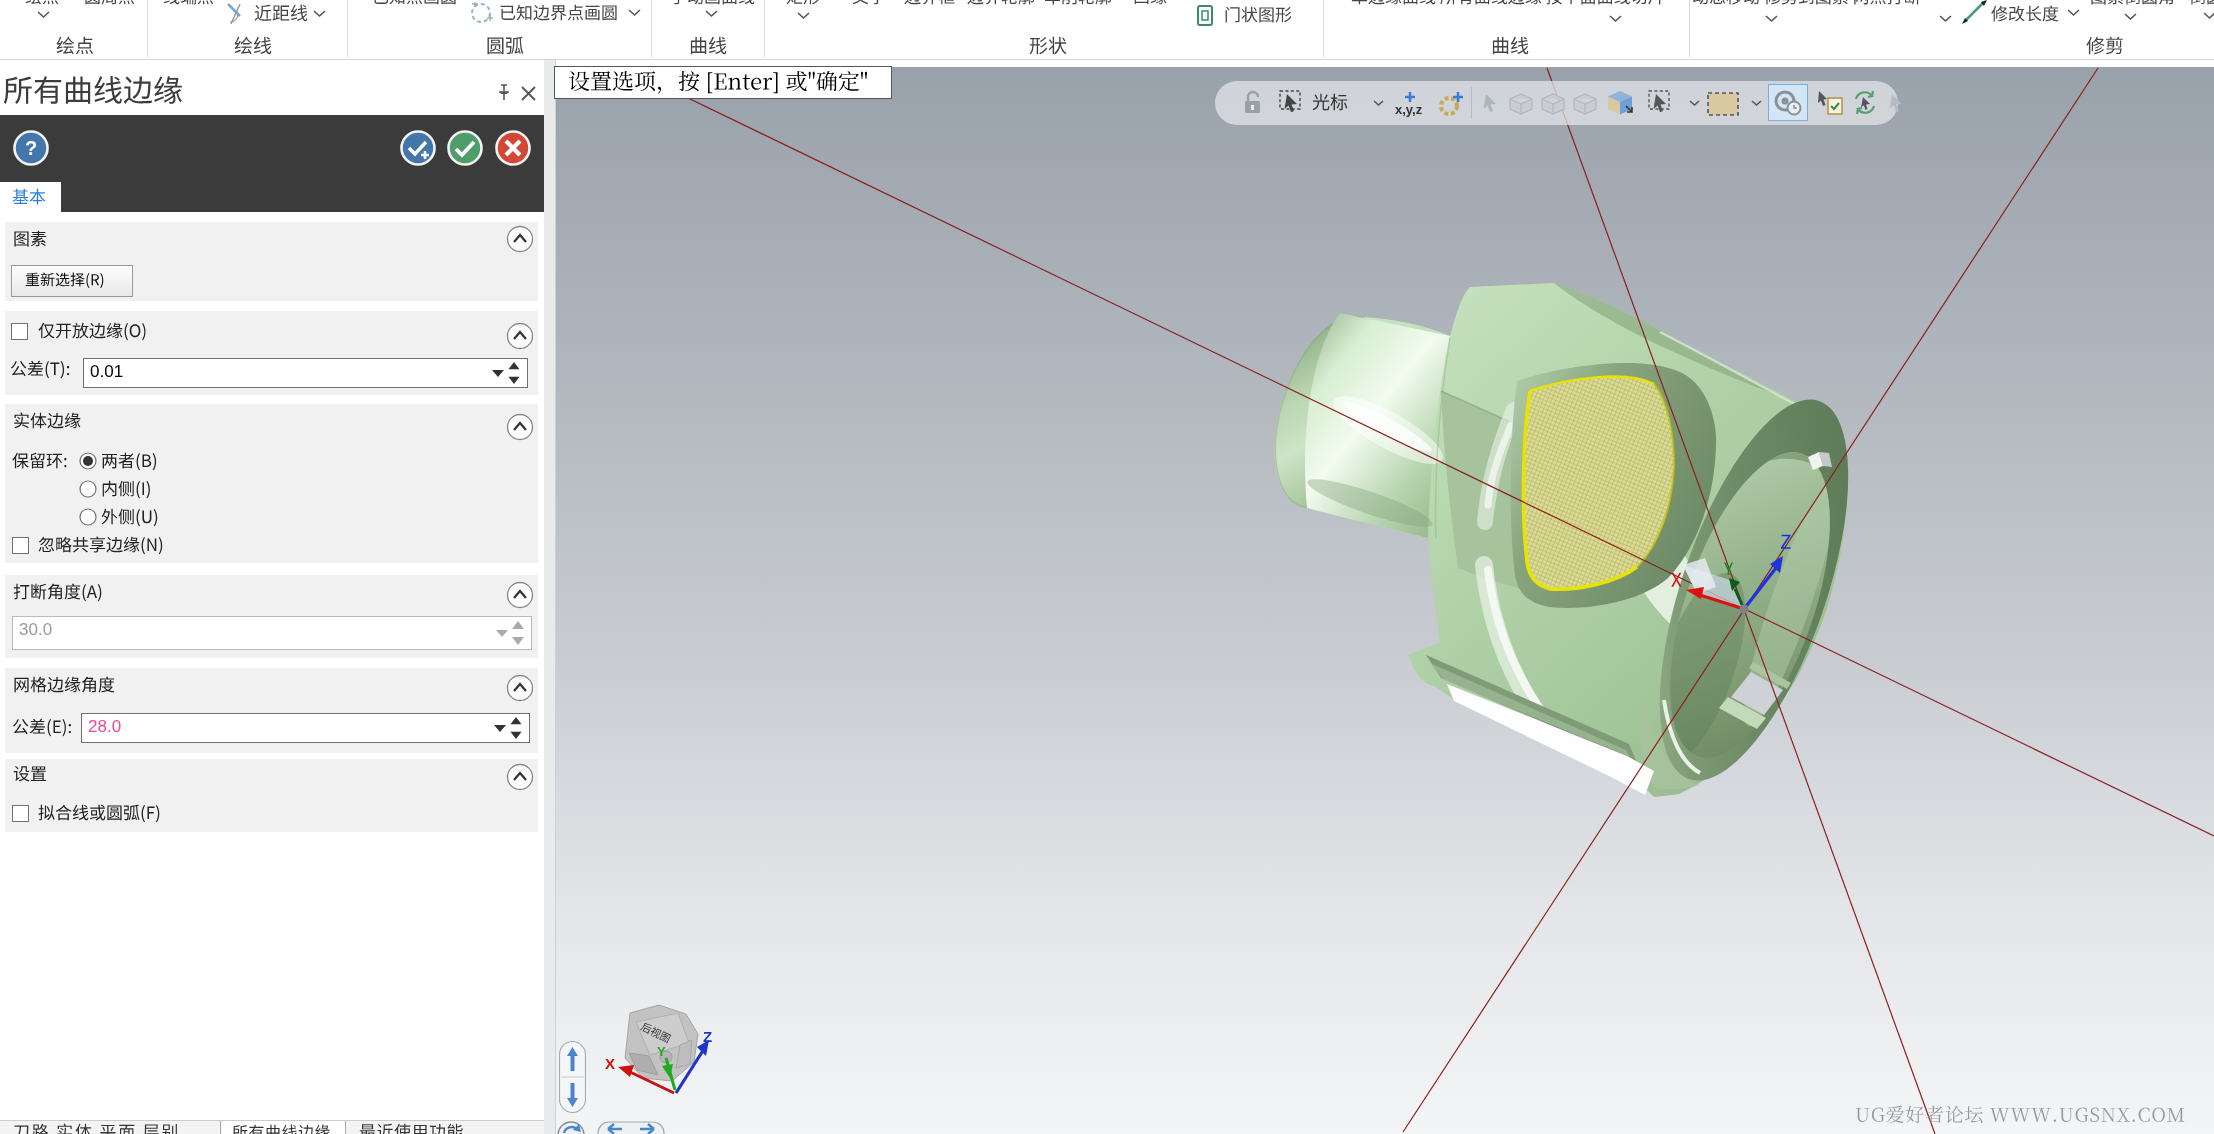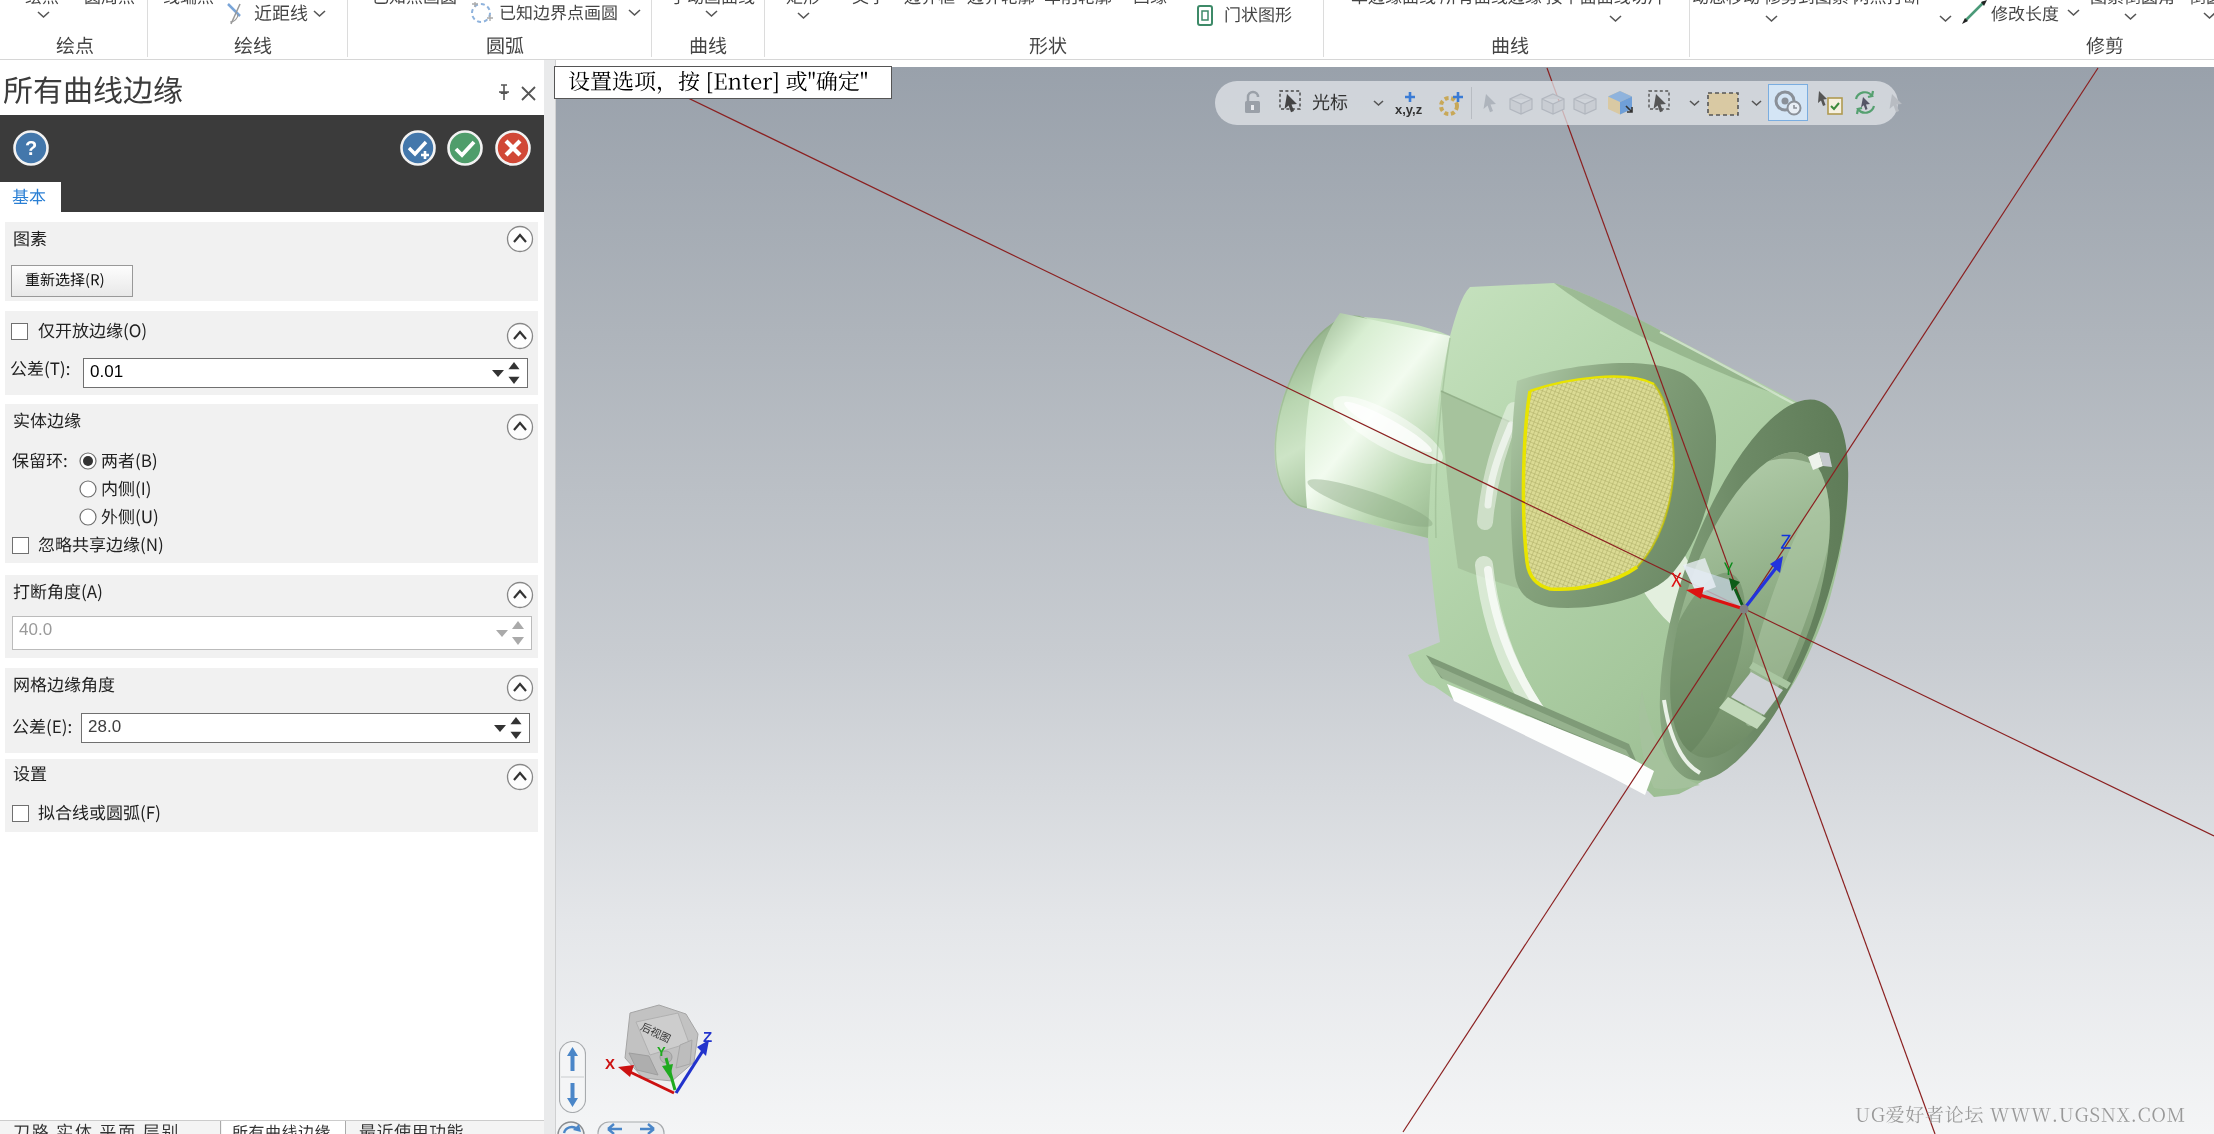--- a/index.html
+++ b/index.html
@@ -383,41 +383,41 @@
       </svg>
 <div class="abs" style="left:5px;top:515px;width:533px;height:83px;background:#f1f1f1"></div>
 <svg style="position:absolute;left:13.0px;top:523.0px;overflow:visible" width="90" height="20">
         <path transform="translate(0,15.0)" d="M3.4 -14.3V-10.8H0.8V-9.6H3.4V-6.0C2.4 -5.7 1.4 -5.5 0.7 -5.3L1.1 -4.0L3.4 -4.7V-0.3C3.4 -0.1 3.3 -0.0 3.0 -0.0C2.8 0.0 2.1 0.0 1.3 -0.0C1.4 0.3 1.6 0.9 1.7 1.2C2.9 1.2 3.6 1.2 4.0 1.0C4.5 0.7 4.6 0.4 4.6 -0.3V-5.1L7.2 -5.8L7.0 -7.0L4.6 -6.4V-9.6H7.0V-10.8H4.6V-14.3ZM7.1 -12.9V-11.6H12.0V-0.5C12.0 -0.2 11.8 -0.1 11.5 -0.1C11.1 -0.1 9.9 -0.1 8.6 -0.1C8.8 0.3 9.1 0.9 9.2 1.3C10.8 1.3 11.8 1.2 12.5 1.0C13.1 0.8 13.3 0.4 13.3 -0.5V-11.6H16.3V-12.9Z M24.9 -13.1C24.7 -12.3 24.2 -10.9 23.9 -10.1L24.6 -9.8C25.0 -10.6 25.5 -11.8 25.9 -12.8ZM20.2 -12.8C20.6 -11.9 20.9 -10.7 21.0 -9.9L21.9 -10.2C21.8 -11.0 21.5 -12.2 21.1 -13.1ZM22.4 -14.2V-9.2H20.0V-8.1H22.3C21.7 -6.5 20.7 -4.9 19.7 -4.0C19.9 -3.8 20.1 -3.3 20.3 -3.0C21.0 -3.7 21.8 -5.0 22.4 -6.3V-2.0H23.5V-6.6C24.1 -5.8 24.9 -4.8 25.2 -4.2L25.9 -5.1C25.6 -5.6 24.0 -7.4 23.5 -7.9V-8.1H26.0V-9.2H23.5V-14.2ZM18.4 -13.7V-0.4H25.6V-1.5H19.6V-13.7ZM26.7 -12.6V-7.2C26.7 -4.5 26.5 -1.8 25.3 0.7C25.7 0.9 26.1 1.2 26.3 1.4C27.7 -1.2 27.9 -4.1 27.9 -7.2V-7.4H30.3V1.4H31.6V-7.4H33.3V-8.6H27.9V-11.7C29.8 -12.1 31.8 -12.7 33.3 -13.4L32.2 -14.3C30.9 -13.7 28.6 -13.0 26.7 -12.6Z M38.5 -9.2H42.3V-7.0H38.5ZM38.5 -10.3H38.5C39.0 -10.9 39.5 -11.5 39.9 -12.1H44.7C44.3 -11.5 43.8 -10.8 43.3 -10.3ZM47.6 -9.2V-7.0H43.6V-9.2ZM39.7 -14.3C38.9 -12.6 37.2 -10.5 35.0 -9.0C35.3 -8.8 35.7 -8.4 35.9 -8.1C36.4 -8.4 36.8 -8.8 37.2 -9.1V-6.1C37.2 -4.0 37.0 -1.3 35.1 0.6C35.4 0.7 35.9 1.2 36.1 1.5C37.2 0.4 37.9 -1.1 38.2 -2.6H42.3V1.0H43.6V-2.6H47.6V-0.3C47.6 -0.0 47.5 0.1 47.2 0.1C46.9 0.1 45.9 0.1 44.8 0.0C45.0 0.4 45.2 1.0 45.3 1.3C46.7 1.3 47.6 1.3 48.2 1.1C48.7 0.9 48.9 0.5 48.9 -0.3V-10.3H44.8C45.4 -11.1 46.1 -11.9 46.5 -12.6L45.6 -13.2L45.4 -13.2H40.6L41.1 -14.1ZM38.5 -5.9H42.3V-3.7H38.4C38.5 -4.5 38.5 -5.2 38.5 -5.9ZM47.6 -5.9V-3.7H43.6V-5.9Z M57.6 -10.9V-9.5H54.8V-8.4H57.6V-5.6H64.2V-8.4H66.9V-9.5H64.2V-10.9H62.9V-9.5H58.8V-10.9ZM62.9 -8.4V-6.6H58.8V-8.4ZM63.9 -3.5C63.1 -2.6 62.1 -1.9 60.8 -1.3C59.6 -1.9 58.6 -2.6 57.9 -3.5ZM55.1 -4.5V-3.5H57.3L56.7 -3.2C57.4 -2.3 58.3 -1.5 59.4 -0.8C57.9 -0.3 56.1 0.0 54.3 0.2C54.5 0.5 54.7 1.0 54.8 1.3C56.9 1.0 59.0 0.6 60.8 -0.1C62.5 0.6 64.5 1.1 66.6 1.4C66.8 1.0 67.1 0.5 67.4 0.3C65.5 0.1 63.7 -0.3 62.2 -0.8C63.7 -1.6 65.0 -2.7 65.7 -4.1L64.9 -4.6L64.7 -4.5ZM59.0 -14.1C59.3 -13.6 59.5 -13.1 59.7 -12.6H53.1V-8.0C53.1 -5.4 53.0 -1.8 51.6 0.8C52.0 0.9 52.5 1.2 52.8 1.4C54.2 -1.3 54.4 -5.3 54.4 -8.0V-11.4H67.1V-12.6H61.2C61.0 -13.1 60.6 -13.8 60.3 -14.4Z M72.1 3.3 73.0 2.9C71.6 0.5 70.9 -2.4 70.9 -5.3C70.9 -8.2 71.6 -11.0 73.0 -13.5L72.1 -13.9C70.5 -11.4 69.6 -8.6 69.6 -5.3C69.6 -1.9 70.5 0.8 72.1 3.3Z M73.8 0.0H75.4L76.6 -3.8H81.2L82.3 0.0H84.0L79.8 -12.5H78.0ZM77.0 -5.0 77.6 -7.0C78.0 -8.4 78.5 -9.7 78.8 -11.2H78.9C79.3 -9.7 79.7 -8.4 80.2 -7.0L80.8 -5.0Z M85.8 3.3C87.3 0.8 88.3 -1.9 88.3 -5.3C88.3 -8.6 87.3 -11.4 85.8 -13.9L84.8 -13.5C86.3 -11.0 87.0 -8.2 87.0 -5.3C87.0 -2.4 86.3 0.5 84.8 2.9Z" fill="#222"></path>
       </svg>
 <svg class="abs" style="left:506px;top:521px" width="28" height="28" viewBox="0 0 28 28">
 <circle cx="14" cy="14" r="12.5" fill="#fdfdfd" stroke="#888" stroke-width="1.3"></circle>
 <polyline points="8,17 14,10 20,17" fill="none" stroke="#333" stroke-width="2.2"></polyline>
       </svg>
 <div class="abs" style="left:12px;top:556px;width:520px;height:34px;background:#fff;border:1px solid #bbbbbb"></div>
-<div class="abs" style="left:19px;top:560px;font-size:17px;color:#9a9a9a;font-family:'Liberation Sans'">40.0</div>
+<div class="abs" style="left:19px;top:560px;font-size:17px;color:#9a9a9a;font-family:'Liberation Sans'">30.0</div>
 <svg class="abs" style="left:496px;top:570.0px" width="12" height="7">
         <polygon points="0,0 12,0 6,7" fill="#aaaaaa"></polygon>
       </svg>
 <svg class="abs" style="left:511px;top:559px" width="14" height="28" viewBox="0 0 14 26">
         <polygon points="7,1 13,9 1,9" fill="#aaaaaa"></polygon>
         <polygon points="7,25 13,17 1,17" fill="#aaaaaa"></polygon>
       </svg>
 <div class="abs" style="left:5px;top:608px;width:533px;height:85px;background:#f1f1f1"></div>
 <svg style="position:absolute;left:13.0px;top:616.0px;overflow:visible" width="102" height="20">
         <path transform="translate(0,15.0)" d="M3.3 -9.1C4.1 -8.2 4.9 -7.1 5.7 -6.0C5.0 -4.2 4.1 -2.6 2.9 -1.5C3.2 -1.3 3.7 -1.0 3.9 -0.8C4.9 -1.9 5.8 -3.2 6.4 -4.8C7.0 -4.0 7.4 -3.3 7.8 -2.7L8.6 -3.5C8.2 -4.2 7.6 -5.2 6.9 -6.1C7.4 -7.5 7.8 -9.1 8.0 -10.7L6.9 -10.9C6.7 -9.6 6.4 -8.4 6.1 -7.3C5.4 -8.2 4.7 -9.0 4.1 -9.8ZM8.2 -9.1C9.0 -8.2 9.8 -7.1 10.5 -6.0C9.9 -4.1 8.9 -2.5 7.7 -1.4C8.0 -1.2 8.5 -0.8 8.7 -0.6C9.8 -1.8 10.6 -3.1 11.3 -4.8C11.9 -3.8 12.4 -2.9 12.7 -2.2L13.6 -2.9C13.2 -3.8 12.5 -4.9 11.8 -6.1C12.2 -7.5 12.6 -9.0 12.8 -10.7L11.7 -10.8C11.5 -9.6 11.3 -8.4 10.9 -7.3C10.3 -8.1 9.7 -9.0 9.0 -9.8ZM1.5 -13.3V1.3H2.8V-12.0H14.3V-0.3C14.3 -0.0 14.2 0.1 13.8 0.1C13.5 0.1 12.4 0.1 11.3 0.1C11.5 0.4 11.7 1.0 11.8 1.3C13.3 1.3 14.2 1.3 14.8 1.1C15.3 0.9 15.6 0.5 15.6 -0.3V-13.3Z M26.8 -11.3H30.5C30.0 -10.3 29.3 -9.3 28.5 -8.4C27.7 -9.3 27.0 -10.1 26.6 -11.0ZM20.4 -14.3V-10.6H17.9V-9.4H20.3C19.8 -7.1 18.6 -4.4 17.5 -3.0C17.7 -2.7 18.0 -2.2 18.1 -1.9C19.0 -3.0 19.8 -4.8 20.4 -6.7V1.3H21.6V-7.2C22.2 -6.5 22.8 -5.6 23.0 -5.1L23.8 -6.1C23.5 -6.5 22.1 -8.2 21.6 -8.7V-9.4H23.6L23.2 -9.1C23.5 -8.9 24.0 -8.4 24.2 -8.2C24.8 -8.7 25.3 -9.4 25.9 -10.0C26.3 -9.2 26.9 -8.4 27.6 -7.7C26.2 -6.4 24.5 -5.5 22.8 -4.9C23.1 -4.7 23.4 -4.2 23.5 -3.9C24.0 -4.1 24.4 -4.2 24.9 -4.5V1.4H26.0V0.6H30.8V1.3H32.0V-4.6L32.8 -4.3C33.0 -4.6 33.4 -5.1 33.6 -5.4C31.9 -5.9 30.5 -6.7 29.3 -7.6C30.5 -8.9 31.5 -10.4 32.1 -12.1L31.3 -12.5L31.1 -12.4H27.4C27.7 -12.9 27.9 -13.4 28.1 -14.0L26.9 -14.3C26.2 -12.6 25.1 -10.9 23.9 -9.7V-10.6H21.6V-14.3ZM26.0 -0.5V-3.8H30.8V-0.5ZM25.7 -4.9C26.7 -5.4 27.6 -6.1 28.5 -6.8C29.3 -6.1 30.3 -5.4 31.4 -4.9Z M35.4 -13.3C36.3 -12.4 37.5 -11.2 38.0 -10.4L39.0 -11.2C38.5 -12.0 37.3 -13.2 36.4 -14.0ZM43.4 -14.0C43.4 -13.1 43.4 -12.1 43.3 -11.2H39.8V-10.0H43.2C42.9 -6.7 42.1 -4.0 39.3 -2.4C39.7 -2.2 40.1 -1.8 40.2 -1.4C43.2 -3.3 44.2 -6.4 44.6 -10.0H48.3C48.1 -5.2 47.9 -3.4 47.4 -2.9C47.3 -2.7 47.1 -2.7 46.8 -2.7C46.4 -2.7 45.4 -2.7 44.4 -2.8C44.7 -2.4 44.8 -1.9 44.9 -1.5C45.8 -1.4 46.8 -1.4 47.3 -1.5C47.9 -1.5 48.2 -1.6 48.6 -2.1C49.2 -2.8 49.4 -4.8 49.6 -10.6C49.7 -10.8 49.7 -11.2 49.7 -11.2H44.6C44.7 -12.1 44.7 -13.1 44.7 -14.0ZM38.2 -8.5H34.7V-7.3H36.9V-2.0C36.2 -1.7 35.3 -0.9 34.4 0.2L35.4 1.4C36.2 0.2 37.0 -0.9 37.5 -0.9C37.9 -0.9 38.5 -0.3 39.2 0.2C40.4 1.0 41.9 1.2 44.1 1.2C45.8 1.2 48.9 1.1 50.2 1.0C50.2 0.6 50.4 -0.1 50.6 -0.4C48.8 -0.3 46.2 -0.1 44.1 -0.1C42.1 -0.1 40.6 -0.2 39.5 -1.0C38.9 -1.3 38.5 -1.7 38.2 -1.9Z M51.8 -0.9 52.1 0.3C53.5 -0.3 55.5 -1.1 57.3 -1.9L57.0 -2.9C55.1 -2.1 53.1 -1.4 51.8 -0.9ZM59.5 -14.3C59.2 -12.9 58.8 -11.1 58.4 -10.0H63.7L63.5 -8.9H57.2V-7.8H61.1C60.0 -7.0 58.4 -6.4 57.0 -5.9C57.3 -5.7 57.6 -5.2 57.7 -5.0C58.6 -5.4 59.6 -5.8 60.5 -6.4C60.9 -6.1 61.1 -5.7 61.4 -5.4C60.4 -4.6 58.7 -3.8 57.4 -3.4C57.6 -3.2 57.9 -2.8 58.1 -2.5C59.3 -3.0 60.8 -3.8 61.9 -4.6C62.0 -4.3 62.2 -3.9 62.3 -3.6C61.1 -2.3 58.9 -0.9 57.1 -0.4C57.3 -0.1 57.6 0.3 57.8 0.5C59.4 -0.1 61.3 -1.2 62.5 -2.4C62.7 -1.3 62.5 -0.4 62.1 -0.0C61.8 0.3 61.6 0.3 61.2 0.3C60.9 0.3 60.5 0.3 60.0 0.2C60.2 0.6 60.3 1.0 60.3 1.3C60.7 1.3 61.1 1.3 61.4 1.3C62.0 1.3 62.5 1.2 62.9 0.8C63.8 0.1 64.1 -2.1 63.2 -4.2L64.3 -4.7C64.6 -2.5 65.4 -0.6 66.6 0.5C66.8 0.2 67.1 -0.2 67.4 -0.4C66.2 -1.3 65.5 -3.2 65.1 -5.2C65.8 -5.5 66.4 -5.9 66.9 -6.2L66.1 -7.0C65.3 -6.4 63.9 -5.6 62.8 -5.1C62.5 -5.7 62.0 -6.3 61.4 -6.9C61.8 -7.2 62.3 -7.5 62.7 -7.8H67.3V-8.9H64.6C64.9 -10.3 65.2 -11.8 65.4 -13.1L64.6 -13.3L64.4 -13.2H60.4L60.6 -14.2ZM64.1 -12.3 63.9 -10.9H59.8L60.2 -12.3ZM52.1 -7.2C52.3 -7.3 52.7 -7.4 54.7 -7.7C54.0 -6.5 53.4 -5.6 53.1 -5.3C52.6 -4.7 52.2 -4.2 51.9 -4.2C52.0 -3.9 52.2 -3.3 52.2 -3.1C52.5 -3.3 53.1 -3.5 56.9 -4.6C56.9 -4.8 56.8 -5.3 56.8 -5.6L54.0 -4.9C55.2 -6.4 56.4 -8.2 57.3 -10.0L56.4 -10.6C56.1 -10.0 55.8 -9.4 55.4 -8.8L53.4 -8.6C54.4 -10.0 55.4 -11.9 56.2 -13.7L55.1 -14.1C54.4 -12.1 53.1 -9.9 52.7 -9.3C52.3 -8.8 52.0 -8.4 51.7 -8.3C51.9 -8.0 52.0 -7.4 52.1 -7.2Z M72.5 -9.2H76.3V-7.0H72.5ZM72.5 -10.3H72.5C73.0 -10.9 73.5 -11.5 73.9 -12.1H78.7C78.3 -11.5 77.8 -10.8 77.3 -10.3ZM81.6 -9.2V-7.0H77.6V-9.2ZM73.7 -14.3C72.9 -12.6 71.2 -10.5 69.0 -9.0C69.3 -8.8 69.7 -8.4 69.9 -8.1C70.4 -8.4 70.8 -8.8 71.2 -9.1V-6.1C71.2 -4.0 71.0 -1.3 69.1 0.6C69.4 0.7 69.9 1.2 70.1 1.5C71.2 0.4 71.9 -1.1 72.2 -2.6H76.3V1.0H77.6V-2.6H81.6V-0.3C81.6 -0.0 81.5 0.1 81.2 0.1C80.9 0.1 79.9 0.1 78.8 0.0C79.0 0.4 79.2 1.0 79.3 1.3C80.7 1.3 81.6 1.3 82.2 1.1C82.7 0.9 82.9 0.5 82.9 -0.3V-10.3H78.8C79.4 -11.1 80.1 -11.9 80.5 -12.6L79.6 -13.2L79.4 -13.2H74.6L75.1 -14.1ZM72.5 -5.9H76.3V-3.7H72.4C72.5 -4.5 72.5 -5.2 72.5 -5.9ZM81.6 -5.9V-3.7H77.6V-5.9Z M91.6 -10.9V-9.5H88.8V-8.4H91.6V-5.6H98.2V-8.4H100.9V-9.5H98.2V-10.9H96.9V-9.5H92.8V-10.9ZM96.9 -8.4V-6.6H92.8V-8.4ZM97.9 -3.5C97.1 -2.6 96.1 -1.9 94.8 -1.3C93.6 -1.9 92.7 -2.6 91.9 -3.5ZM89.1 -4.5V-3.5H91.3L90.7 -3.2C91.4 -2.3 92.3 -1.5 93.4 -0.8C91.9 -0.3 90.1 0.0 88.3 0.2C88.5 0.5 88.7 1.0 88.8 1.3C90.9 1.0 93.0 0.6 94.8 -0.1C96.5 0.6 98.5 1.1 100.6 1.4C100.8 1.0 101.1 0.5 101.4 0.3C99.5 0.1 97.7 -0.3 96.2 -0.8C97.7 -1.6 99.0 -2.7 99.7 -4.1L98.9 -4.6L98.7 -4.5ZM93.0 -14.1C93.3 -13.6 93.5 -13.1 93.7 -12.6H87.1V-8.0C87.1 -5.4 87.0 -1.8 85.6 0.8C86.0 0.9 86.5 1.2 86.8 1.4C88.2 -1.3 88.4 -5.3 88.4 -8.0V-11.4H101.1V-12.6H95.2C95.0 -13.1 94.6 -13.8 94.3 -14.4Z" fill="#222"></path>
       </svg>
 <svg class="abs" style="left:506px;top:614px" width="28" height="28" viewBox="0 0 28 28">
 <circle cx="14" cy="14" r="12.5" fill="#fdfdfd" stroke="#888" stroke-width="1.3"></circle>
 <polyline points="8,17 14,10 20,17" fill="none" stroke="#333" stroke-width="2.2"></polyline>
       </svg>
 <svg style="position:absolute;left:12.0px;top:658.0px;overflow:visible" width="60" height="20">
         <path transform="translate(0,15.0)" d="M5.5 -13.8C4.5 -11.2 2.8 -8.8 0.9 -7.3C1.2 -7.1 1.8 -6.6 2.0 -6.4C3.9 -8.0 5.7 -10.6 6.9 -13.4ZM11.3 -13.9 10.1 -13.4C11.4 -10.8 13.5 -8.0 15.3 -6.4C15.6 -6.7 16.0 -7.2 16.4 -7.4C14.6 -8.9 12.4 -11.6 11.3 -13.9ZM2.7 0.2C3.4 0.0 4.3 -0.1 13.3 -0.7C13.7 0.0 14.1 0.7 14.4 1.2L15.7 0.6C14.8 -1.0 13.1 -3.4 11.6 -5.2L10.4 -4.7C11.1 -3.8 11.8 -2.8 12.5 -1.9L4.5 -1.4C6.2 -3.4 7.9 -5.9 9.3 -8.5L7.9 -9.1C6.5 -6.3 4.5 -3.3 3.8 -2.5C3.2 -1.7 2.7 -1.2 2.2 -1.1C2.4 -0.7 2.7 -0.1 2.7 0.2Z M28.8 -14.3C28.5 -13.7 27.9 -12.7 27.5 -12.0H23.6C23.3 -12.7 22.7 -13.6 22.2 -14.2L21.0 -13.8C21.5 -13.3 21.9 -12.6 22.2 -12.0H18.8V-10.9H24.5C24.4 -10.4 24.3 -9.9 24.1 -9.4H19.6V-8.3H23.8C23.6 -7.7 23.4 -7.2 23.2 -6.7H18.0V-5.6H22.6C21.4 -3.5 19.9 -1.9 17.7 -0.8C17.9 -0.6 18.4 -0.0 18.6 0.3C20.4 -0.8 21.9 -2.1 23.0 -3.8V-3.0H26.4V-0.6H20.8V0.6H32.9V-0.6H27.8V-3.0H31.7V-4.2H23.3C23.6 -4.6 23.8 -5.1 24.1 -5.6H33.0V-6.7H24.6C24.8 -7.2 25.0 -7.7 25.1 -8.3H31.5V-9.4H25.5C25.6 -9.9 25.7 -10.4 25.8 -10.9H32.3V-12.0H28.9C29.3 -12.6 29.8 -13.3 30.2 -13.9Z M38.1 3.3 39.0 2.9C37.6 0.5 36.9 -2.4 36.9 -5.3C36.9 -8.2 37.6 -11.0 39.0 -13.5L38.1 -13.9C36.5 -11.4 35.6 -8.6 35.6 -5.3C35.6 -1.9 36.5 0.8 38.1 3.3Z M41.5 0.0H48.8V-1.3H43.0V-5.9H47.8V-7.2H43.0V-11.1H48.6V-12.5H41.5Z M51.4 3.3C53.0 0.8 53.9 -1.9 53.9 -5.3C53.9 -8.6 53.0 -11.4 51.4 -13.9L50.5 -13.5C51.9 -11.0 52.7 -8.2 52.7 -5.3C52.7 -2.4 51.9 0.5 50.5 2.9Z M57.9 -6.6C58.5 -6.6 59.0 -7.1 59.0 -7.8C59.0 -8.5 58.5 -9.0 57.9 -9.0C57.2 -9.0 56.7 -8.5 56.7 -7.8C56.7 -7.1 57.2 -6.6 57.9 -6.6ZM57.9 0.2C58.5 0.2 59.0 -0.3 59.0 -1.0C59.0 -1.7 58.5 -2.1 57.9 -2.1C57.2 -2.1 56.7 -1.7 56.7 -1.0C56.7 -0.3 57.2 0.2 57.9 0.2Z" fill="#222"></path>
       </svg>
 <div class="abs" style="left:81px;top:653px;width:449px;height:30px;background:#fff;border:1px solid #707070"></div>
-<div class="abs" style="left:88px;top:657px;font-size:17px;color:#404040;font-family:'Liberation Sans'">28.0</div>
+<div class="abs" style="left:88px;top:657px;font-size:17px;color:#ec4899;font-family:'Liberation Sans'">28.0</div>
 <svg class="abs" style="left:494px;top:665.0px" width="12" height="7">
         <polygon points="0,0 12,0 6,7" fill="#333"></polygon>
       </svg>
 <svg class="abs" style="left:509px;top:656px" width="14" height="24" viewBox="0 0 14 26">
         <polygon points="7,1 13,9 1,9" fill="#333"></polygon>
         <polygon points="7,25 13,17 1,17" fill="#333"></polygon>
       </svg>
 <div class="abs" style="left:5px;top:699px;width:533px;height:73px;background:#f1f1f1"></div>
 <svg style="position:absolute;left:13.0px;top:705.0px;overflow:visible" width="34" height="20">
         <path transform="translate(0,15.0)" d="M2.1 -13.2C3.0 -12.4 4.1 -11.3 4.6 -10.5L5.5 -11.4C5.0 -12.1 3.8 -13.2 2.9 -14.0ZM0.7 -8.9V-7.7H3.1V-1.6C3.1 -0.8 2.6 -0.3 2.3 -0.1C2.5 0.2 2.9 0.7 3.0 1.0C3.2 0.7 3.7 0.3 6.7 -1.9C6.6 -2.2 6.4 -2.6 6.3 -3.0L4.4 -1.6V-8.9ZM8.3 -13.7V-11.8C8.3 -10.5 8.0 -9.1 5.7 -8.1C6.0 -7.9 6.4 -7.4 6.6 -7.1C9.0 -8.3 9.6 -10.1 9.6 -11.7V-12.5H12.6V-9.7C12.6 -8.4 12.8 -8.0 14.0 -8.0C14.2 -8.0 15.0 -8.0 15.3 -8.0C15.6 -8.0 16.0 -8.0 16.2 -8.1C16.1 -8.3 16.1 -8.8 16.0 -9.2C15.8 -9.1 15.5 -9.1 15.2 -9.1C15.0 -9.1 14.3 -9.1 14.1 -9.1C13.8 -9.1 13.8 -9.2 13.8 -9.7V-13.7ZM13.7 -5.6C13.1 -4.2 12.2 -3.1 11.0 -2.2C9.9 -3.1 9.0 -4.3 8.4 -5.6ZM6.5 -6.8V-5.6H7.4L7.2 -5.5C7.9 -3.9 8.8 -2.6 10.0 -1.5C8.8 -0.6 7.3 -0.1 5.8 0.3C6.0 0.5 6.3 1.0 6.4 1.4C8.1 0.9 9.6 0.3 11.0 -0.7C12.3 0.3 13.8 1.0 15.6 1.4C15.7 1.1 16.1 0.5 16.4 0.3C14.7 -0.1 13.3 -0.7 12.0 -1.5C13.5 -2.7 14.6 -4.4 15.3 -6.5L14.5 -6.8L14.3 -6.8Z M28.1 -12.7H30.9V-11.2H28.1ZM24.1 -12.7H26.9V-11.2H24.1ZM20.2 -12.7H22.9V-11.2H20.2ZM20.2 -7.3V-0.1H18.0V0.9H33.1V-0.1H30.7V-7.3H25.4L25.7 -8.3H32.7V-9.3H25.8L26.0 -10.3H32.2V-13.6H19.0V-10.3H24.7L24.6 -9.3H18.2V-8.3H24.4L24.2 -7.3ZM21.5 -0.1V-1.2H29.5V-0.1ZM21.5 -4.7H29.5V-3.7H21.5ZM21.5 -5.4V-6.4H29.5V-5.4ZM21.5 -2.9H29.5V-1.9H21.5Z" fill="#222"></path>

